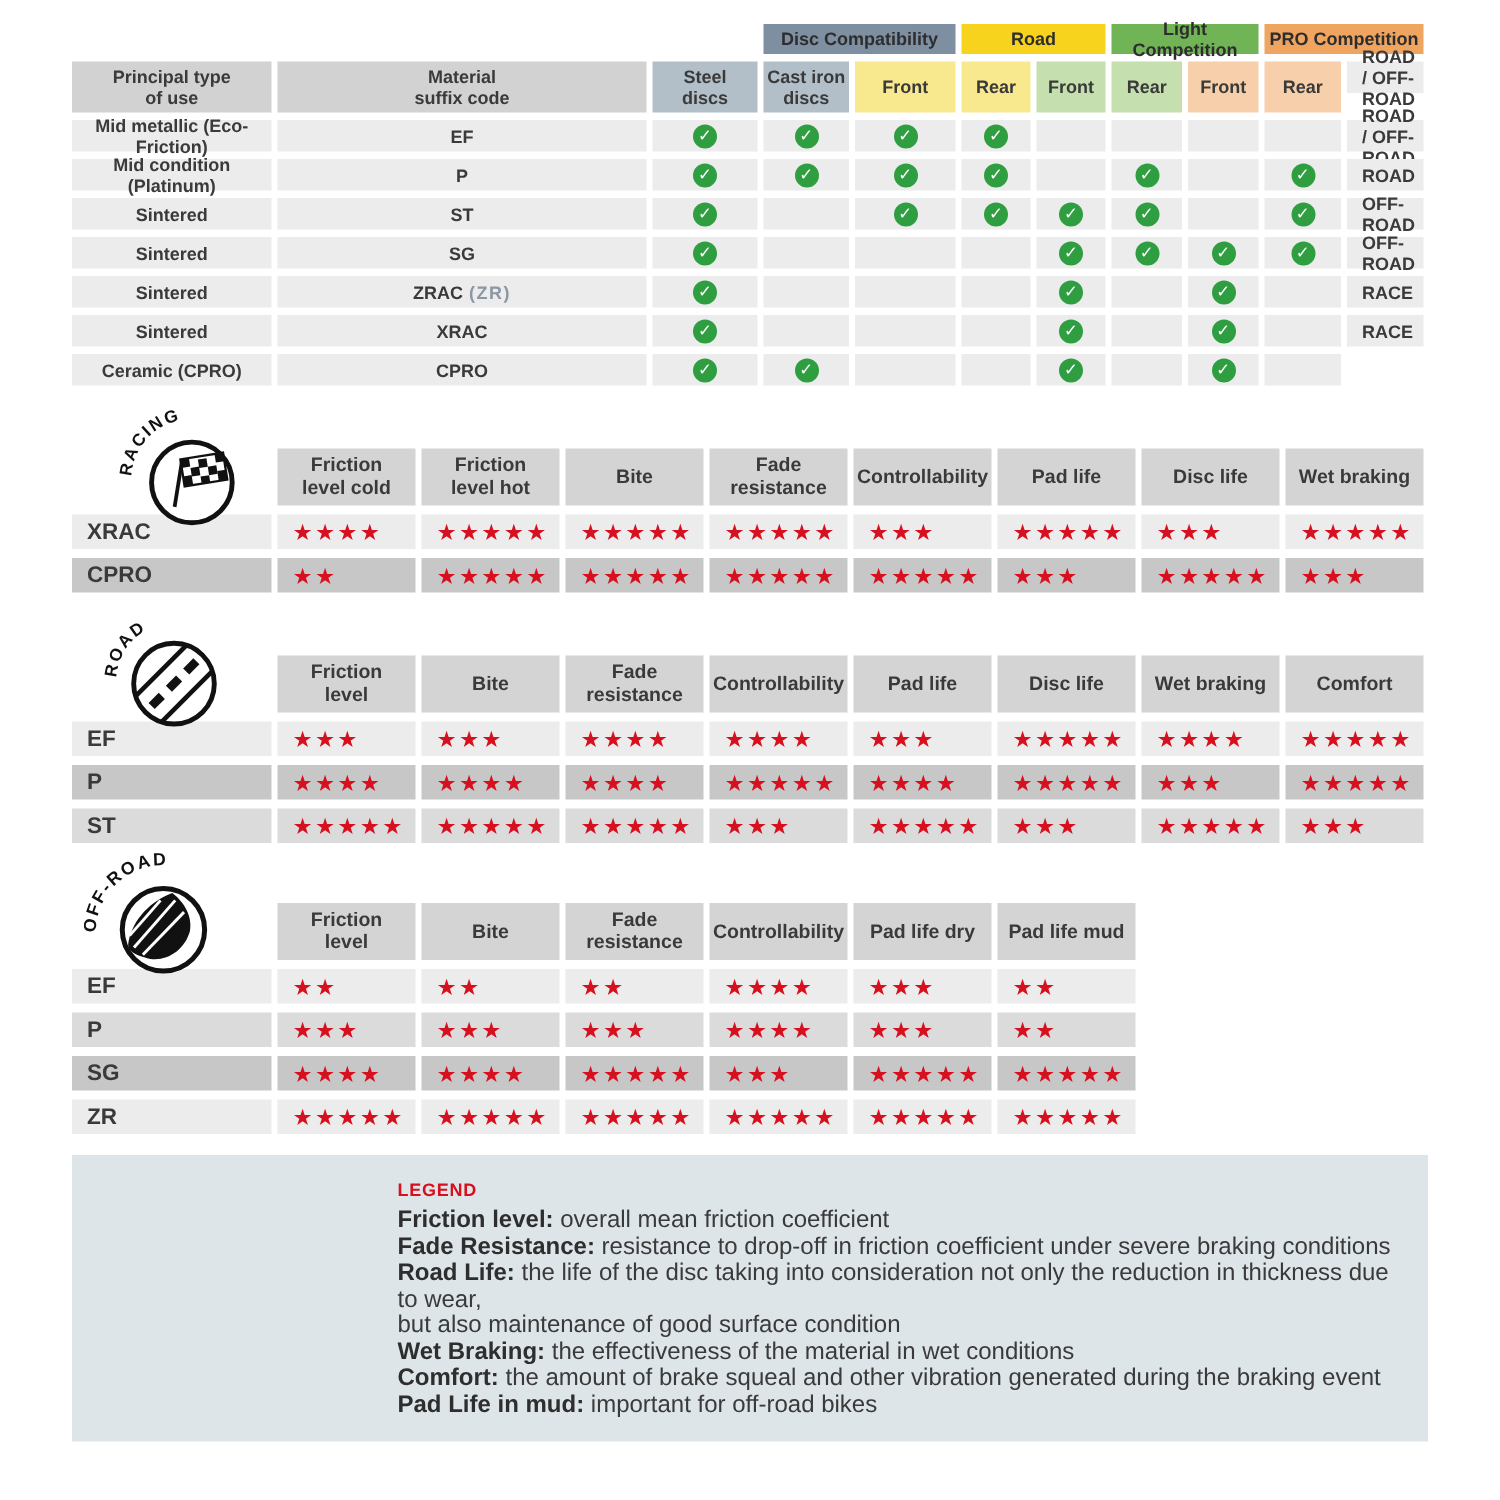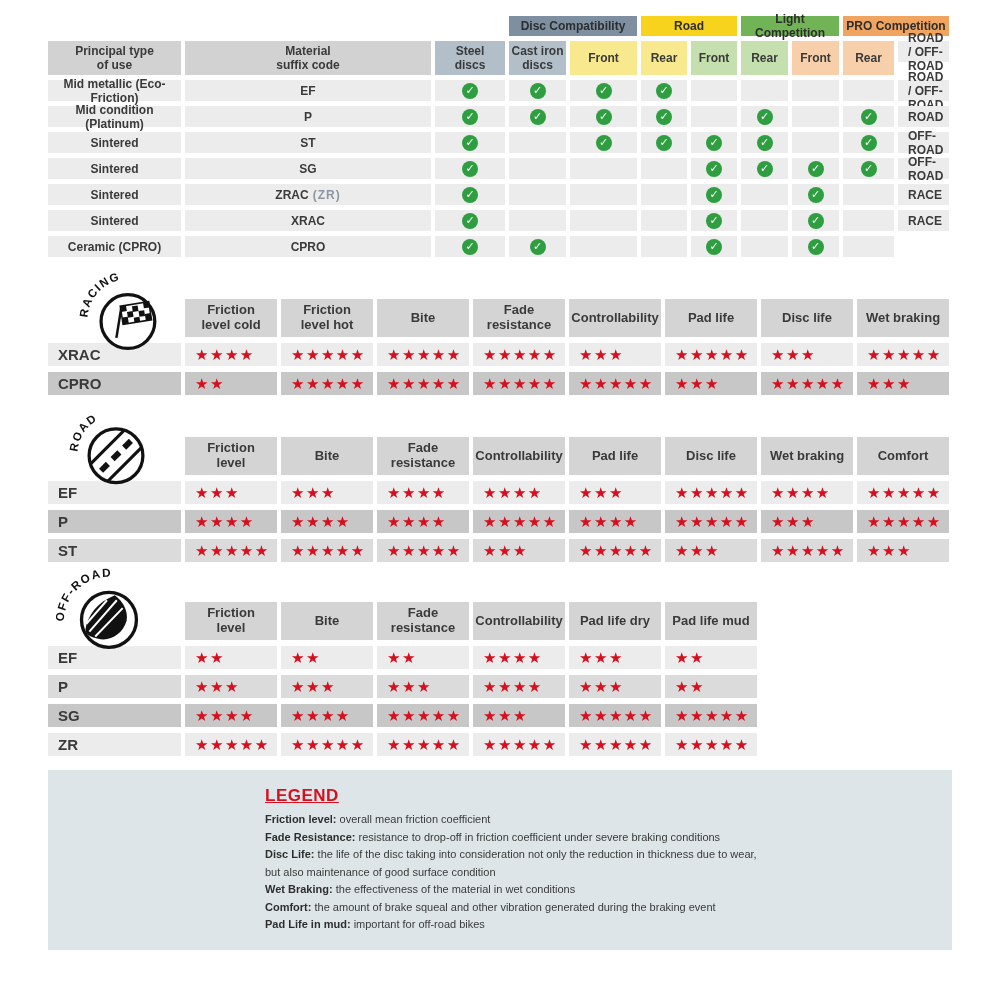--- a/index.html
+++ b/index.html
@@ -59,23 +59,23 @@
               font-weight:bold; font-size:15px; }
   .stars-cell { height:23px; justify-content:flex-start; padding-left:10px;
                 font-size:15px; letter-spacing:1.5px;
                 font-family:"DejaVu Sans", sans-serif; }
   .shade-light  { background:#ececec; }
   .shade-medium { background:#dbdbdb; }
   .shade-dark   { background:#c7c7c7; }
 
   
   .legend { margin-top:14px; background:#dde5e9; padding:16px 20px 16px 217px; }
-  .legend-title { color:#d6101f; font-weight:bold; font-size:17px;
-                  letter-spacing:0.5px; margin-bottom:5px;text-decoration:underline; }
-  .legend-line { font-size:11px; line-height:17.5px; color:#3a3a3a; }
+  .legend-title { color:#d6101f; font-weight:bold; font-size:12px;
+                  letter-spacing:0.5px; margin-bottom:5px; }
+  .legend-line { font-size:16px; line-height:17.5px; color:#3a3a3a; }
   .legend-term { font-weight:bold; color:#2e2e2e; }
 </style>
 </head>
 <body>
 
 <div class="page">
 
   <div class="compat-grid">
       <div class="cell spacer" style="grid-column: span 3;"></div>
       <div class="cell group-head" style="grid-column: span 2; background: rgb(126, 143, 162);">Disc Compatibility</div>
@@ -411,21 +411,21 @@
         <div class="cell stars-cell shade-light" style="color: rgb(214, 16, 31);">★★★★★</div>
         <div class="cell stars-cell shade-light" style="color: rgb(214, 16, 31);">★★★★★</div>
       </div>
   </div>
 
   <div class="legend">
     <div class="legend-title">LEGEND</div>
     <div>
         <div class="legend-line"><span class="legend-term">Friction level: </span>overall mean friction coefficient</div>
         <div class="legend-line"><span class="legend-term">Fade Resistance: </span>resistance to drop-off in friction coefficient under severe braking conditions</div>
-        <div class="legend-line"><span class="legend-term">Disc Life: </span>the life of the disc taking into consideration not only the reduction in thickness due to wear,</div>
+        <div class="legend-line"><span class="legend-term">Road Life: </span>the life of the disc taking into consideration not only the reduction in thickness due to wear,</div>
         <div class="legend-line">but also maintenance of good surface condition</div>
         <div class="legend-line"><span class="legend-term">Wet Braking: </span>the effectiveness of the material in wet conditions</div>
         <div class="legend-line"><span class="legend-term">Comfort: </span>the amount of brake squeal and other vibration generated during the braking event</div>
         <div class="legend-line"><span class="legend-term">Pad Life in mud: </span>important for off-road bikes</div>
       </div>
   </div>
 
 </div>
 
 </body></html>

